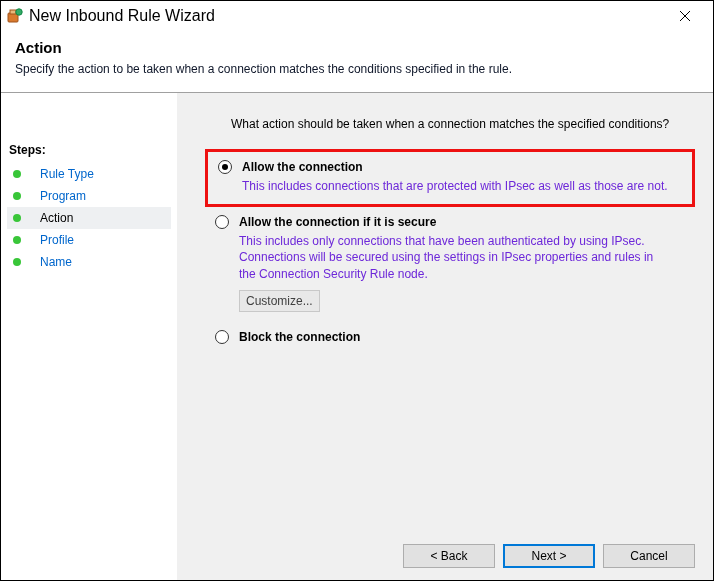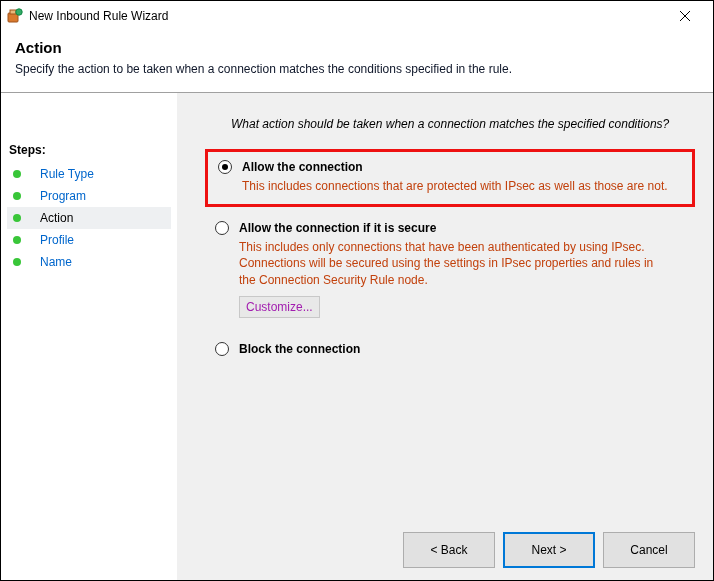--- a/index.html
+++ b/index.html
@@ -23,21 +23,21 @@
     display: flex;
     align-items: center;
     padding: 0 6px;
     background: #fff;
   }
   .titlebar .icon {
     width: 16px; height:16px;
     margin-right: 6px;
     display:flex; align-items:center; justify-content:center;
   }
-  .titlebar .title { font-size: 12px; text-align: right; }
+  .titlebar .title { font-size: 16px; text-align: right; }
   .titlebar .spacer { flex:1; }
   .closebtn {
     width: 45px; height: 28px;
     display:flex; align-items:center; justify-content:center;
     cursor: pointer;
   }
   .header {
     padding: 8px 14px 10px 14px;
     background: #fff;
   }
@@ -75,53 +75,52 @@
   .step.current { background: #eef0f2; }
   .step.current span.lbl { color: #000; }
   .main {
     flex:1;
     background: #f0f0f0;
     padding: 14px 18px 12px 18px;
     display:flex;
     flex-direction:column;
     position:relative;
   }
-  .question { font-size:12px; margin: 10px 0 18px 36px; font-style: italic; }
+  .question { font-size:12px; margin: 10px 0 18px 36px; }
   .opt-group { margin-left: 10px; }
   .opt {
     padding: 8px 22px 10px 10px;
-    margin-bottom: 6px;
   }
   .opt.highlight { border: 3px solid #e11; }
   .opt-row { display:flex; align-items:center; }
   .radio {
     width:14px; height:14px; border:1px solid #333; border-radius:50%;
     margin-right: 10px; background:#fff; position:relative; flex-shrink:0;
     display:flex; align-items:center; justify-content:center;
   }
   .radio.sel::after {
     content:""; width:6px; height:6px; background:#000; border-radius:50%;
   }
   .opt-title { font-weight:bold; font-size:12px; }
-  .opt-desc { font-size:12px; color:#c2410c; margin: 4px 0 0 24px; line-height:1.35; }
+  .opt-desc { font-size:12px; color:#6d28d9; margin: 4px 0 0 24px; line-height:1.35; }
   .custbtn {
     margin: 8px 0 0 24px;
     min-width: 80px; height:22px;
     background:#e8e8e8; border:1px solid #c8c8c8;
-    color:#a21caf; font-size:12px;
+    color:#404040; font-size:12px;
     display:inline-flex; align-items:center; justify-content:center;
   }
   .footer {
     margin-top:auto;
     display:flex; justify-content:flex-end;
     gap: 8px;
     padding-top:10px;
   }
   .btn {
-    min-width: 92px; height:36px;
+    min-width: 92px; height:24px;
     background:#e1e1e1; border:1px solid #adadad;
     font-size:12px;
     display:inline-flex; align-items:center; justify-content:center;
     cursor:pointer;
   }
   .btn.primary { border:2px solid #0078d7; background:#e1e1e1; }
 </style>
 </head>
 <body>
 

